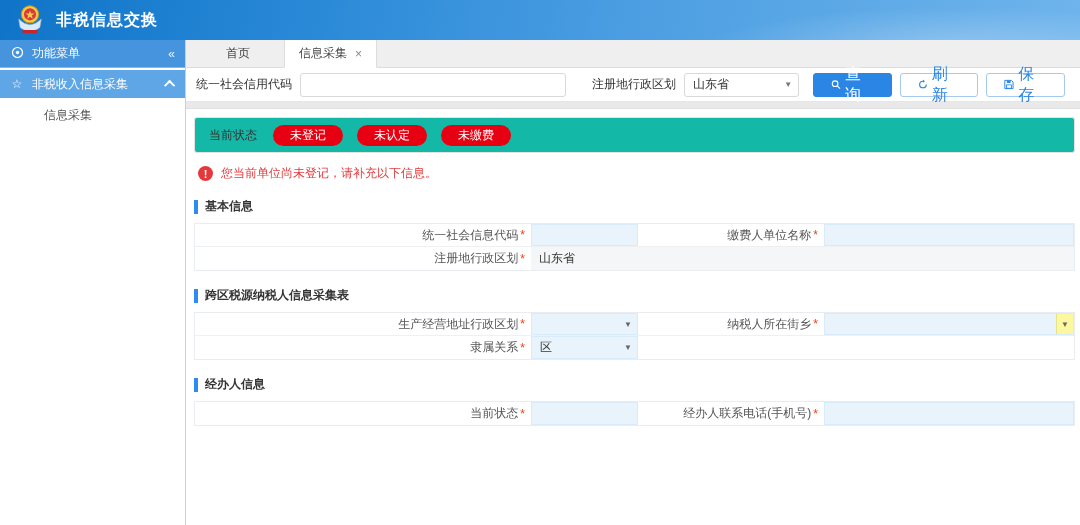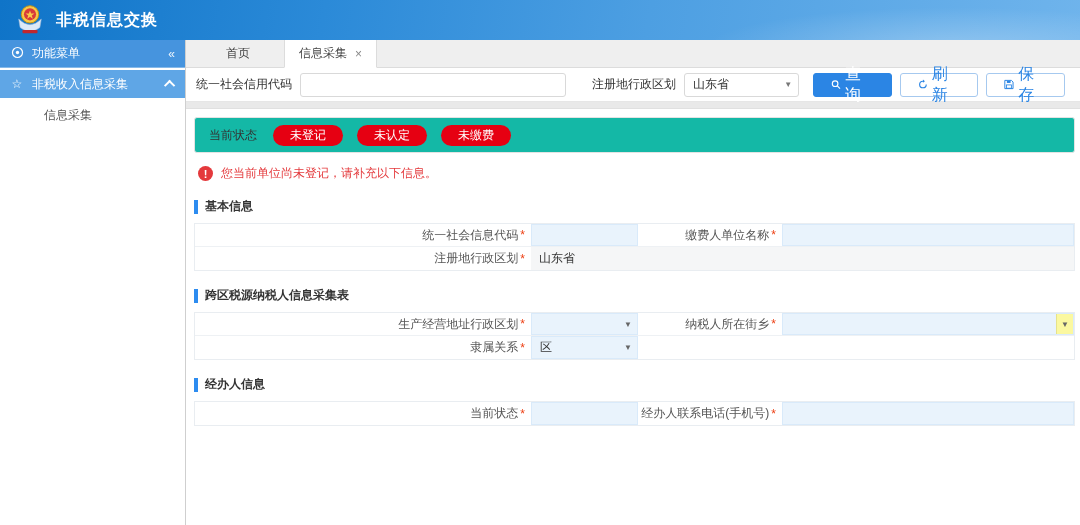--- a/index.html
+++ b/index.html
@@ -73,21 +73,21 @@
 
   .sec-title { display:flex; align-items:center; margin:16px 0 8px 0; }
   .sec-bar { width:4px; height:14px; background:#2d8cf0; margin-right:7px; }
   .sec-text { font-size:12px; font-weight:bold; color:#333;text-align:right; }
 
   .ftable { border:1px solid #e9edf1; }
   .frow { display:flex; height:23px; border-bottom:1px solid #eef1f4; }
   .frow:last-child { border-bottom:none; }
   .cell-label { background:#fff; display:flex; align-items:center; justify-content:flex-end;
     font-size:12px; color:#555; padding-right:6px; white-space:nowrap; }
-  .w-label1 { width:336px; } .w-field1 { width:107px; } .w-label2 { width:144px; } .w-field2 { flex:1; }
+  .w-label1 { width:336px; } .w-field1 { width:107px; } .w-label2 { width:186px; } .w-field2 { flex:1; }
   .req { color:#ed4014; margin-left:2px; }
   .cell-field { position:relative; display:flex; align-items:center;
     background:#e9f3fc; border:1px solid #d9eafa; font-size:12px; color:#333; padding:0 18px 0 8px; cursor:text; }
   .cell-field.dropdown { cursor:pointer; }
   .cell-field .arrow { position:absolute; right:5px; font-size:8px; color:#666; }
   .cell-field .arrow.yellow { right:0; top:0; bottom:0; width:17px; background:#fbf8a0;
     display:flex; align-items:center; justify-content:center; border-left:1px solid #e6e28a; }
   .cell-static { background:#f5f6f7; display:flex; align-items:center; padding-left:8px;
     font-size:12px; color:#333; flex:1; }
   .cell-empty { background:#fff; flex:1; }

